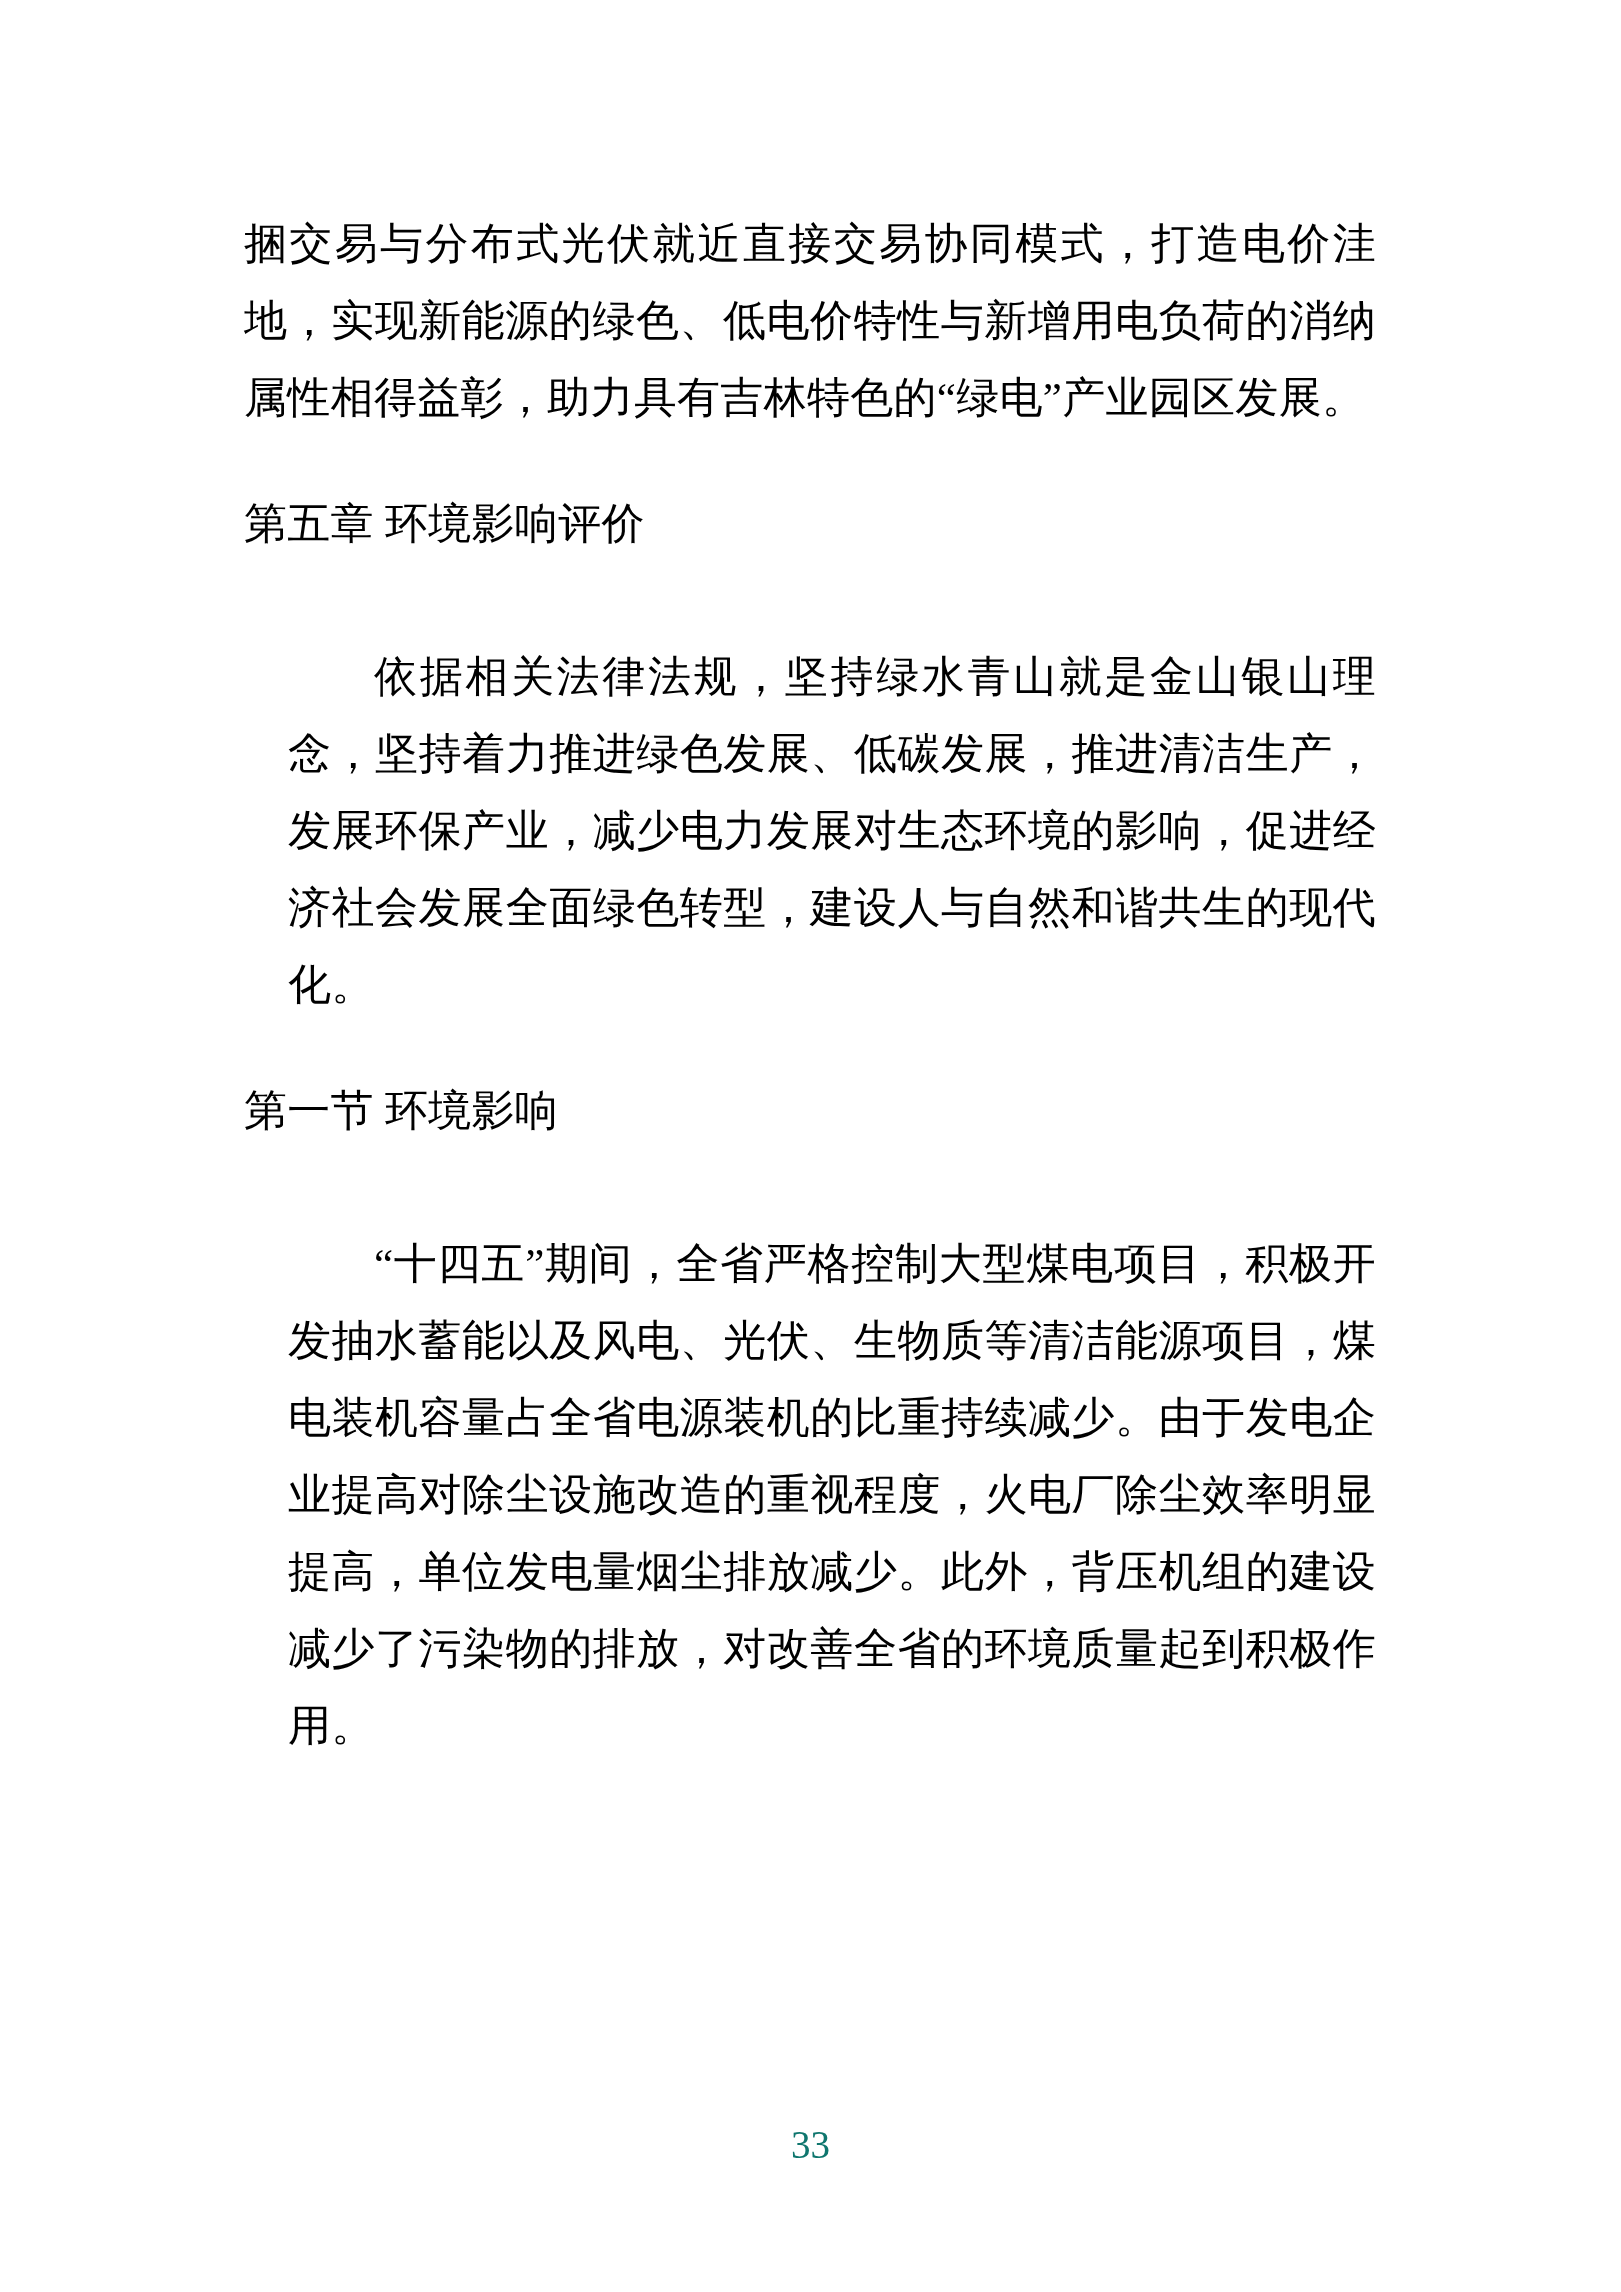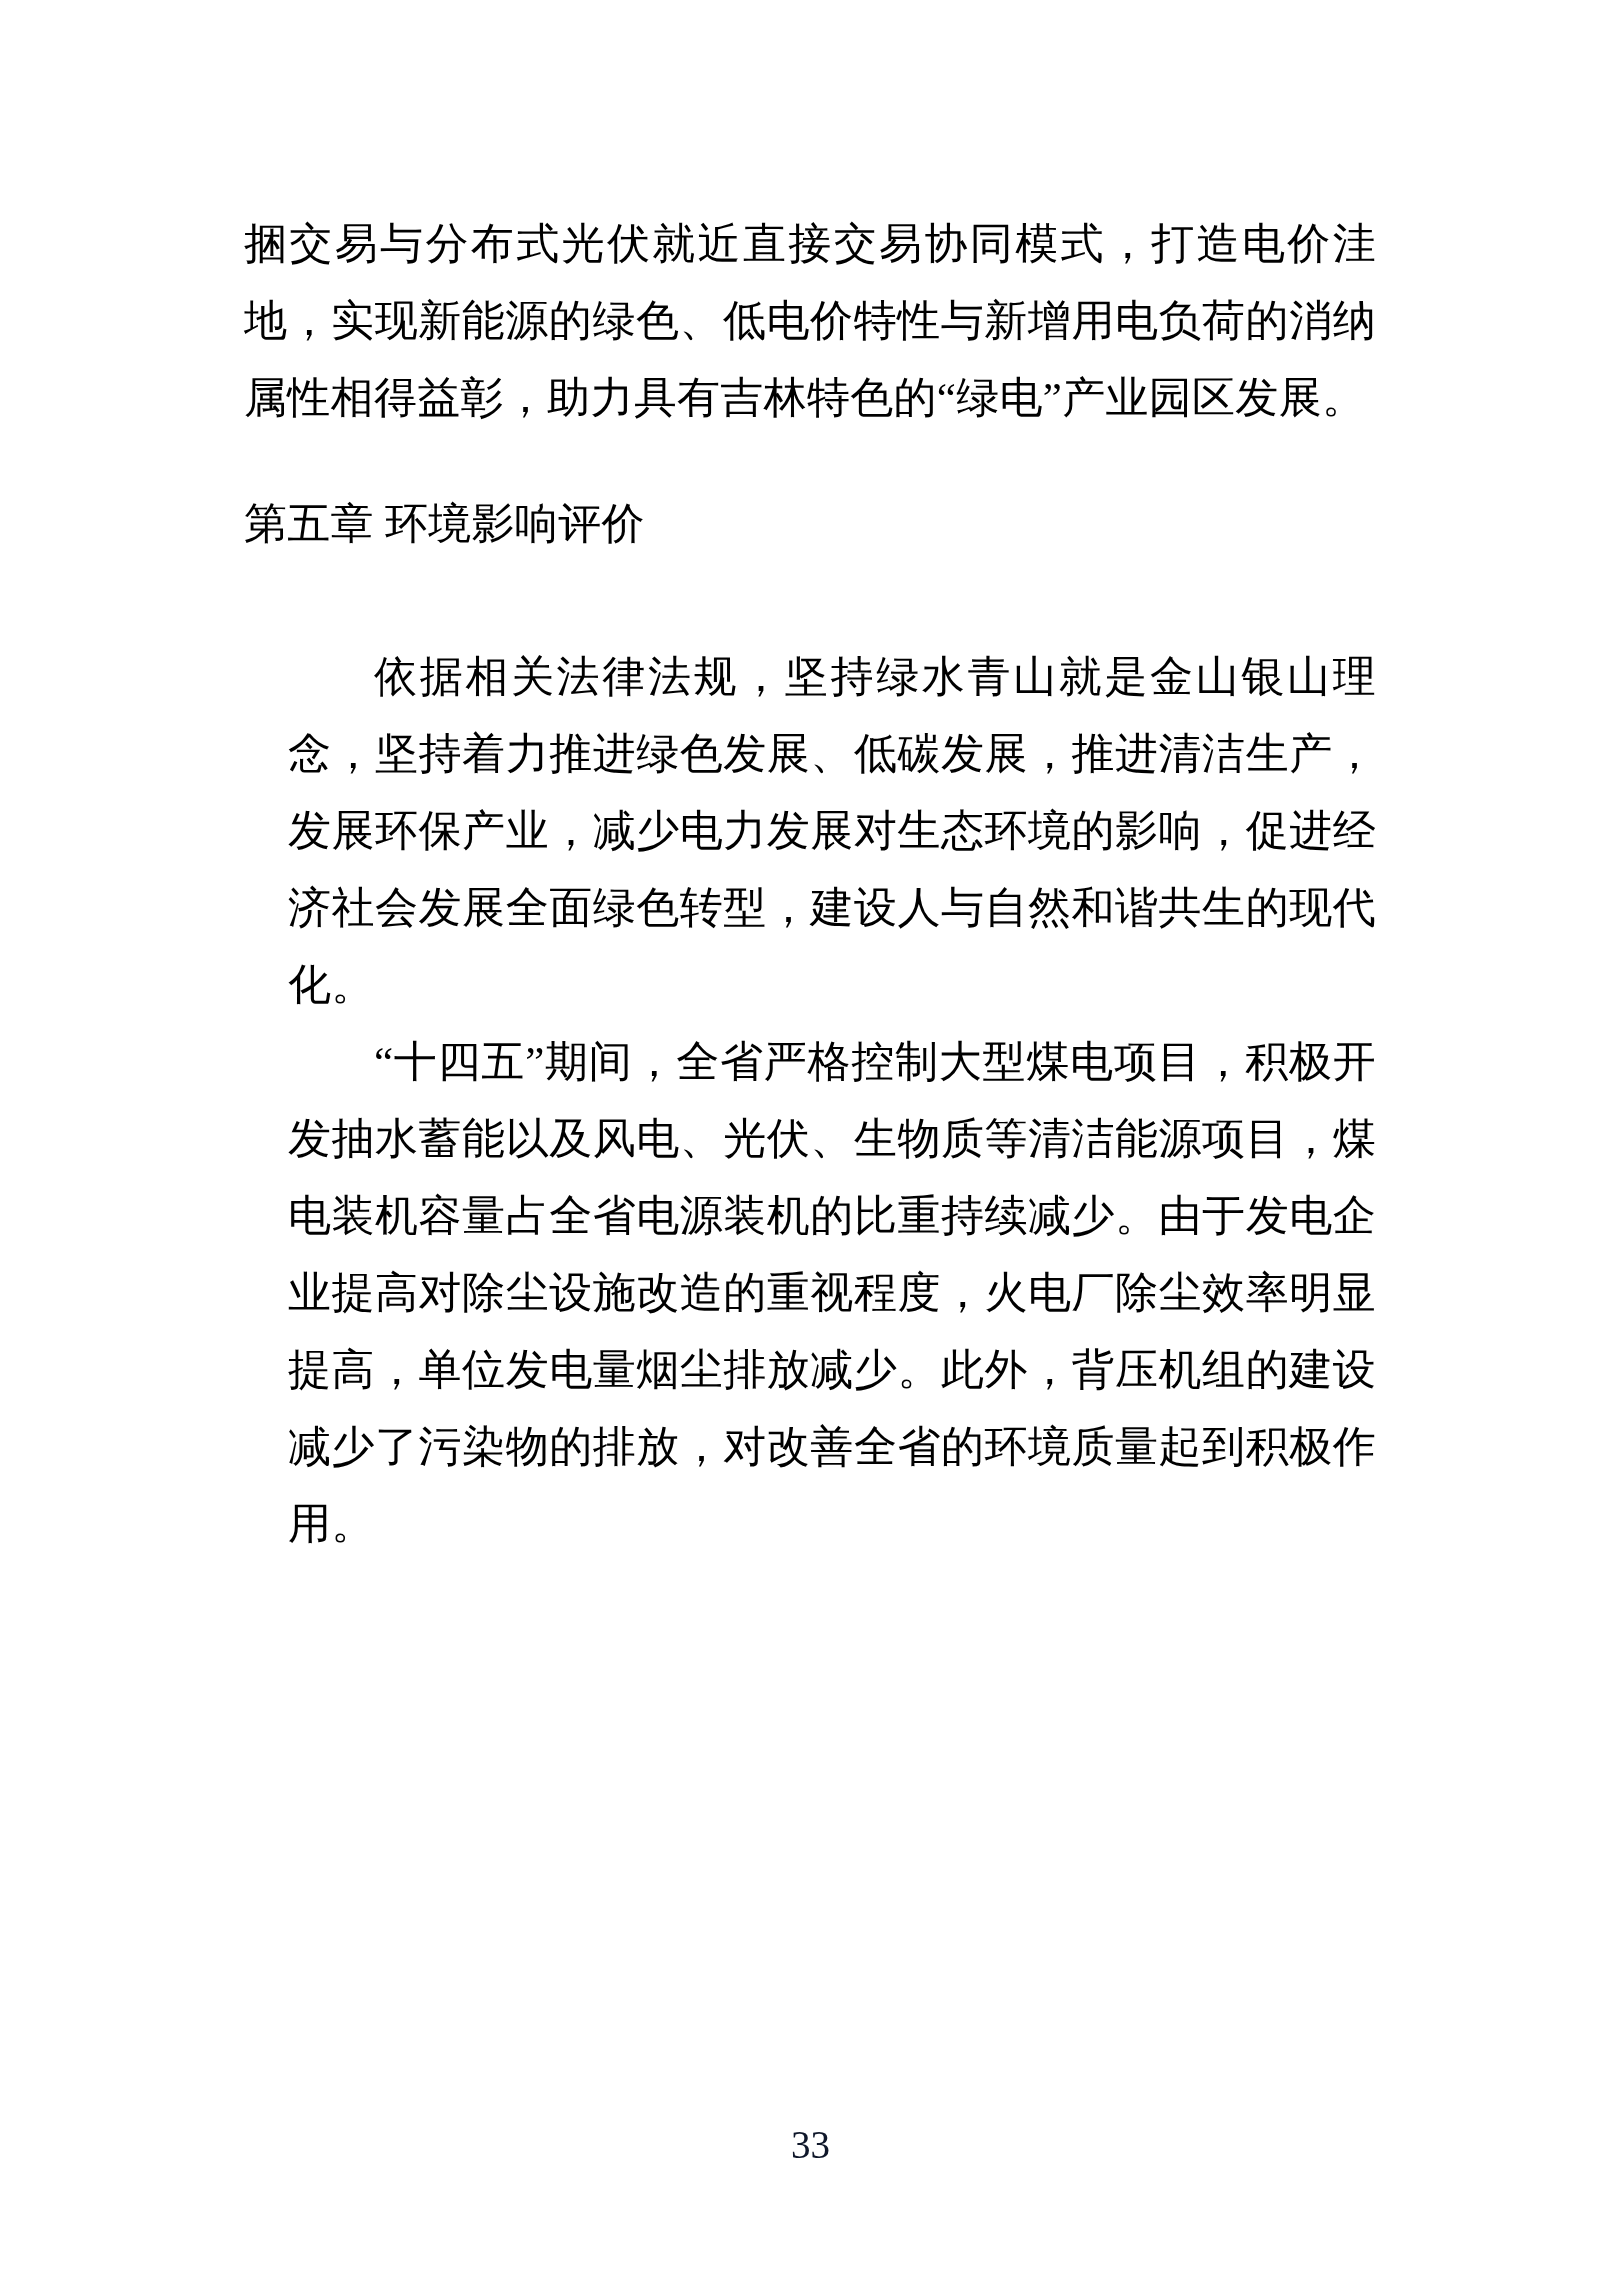--- a/index.html
+++ b/index.html
@@ -44,34 +44,35 @@
     letter-spacing: 0.3px;
   }
   .page-number {
     position: absolute;
     top: 2123px;
     left: 0;
     width: 1621px;
     text-align: center;
     font-size: 39px;
     line-height: 43px;
-    color: #0f172a;
+    color: #0f766e;
   }
 </style>
 </head>
 <body>
 
 <div class="page">
   <div class="content">
     <p class="para">捆交易与分布式光伏就近直接交易协同模式，打造电价洼地，实现新能源的绿色、低电价特性与新增用电负荷的消纳属性相得益彰，助力具有吉林特色的“绿电”产业园区发展。</p>
 
     <h2 class="heading">第五章 环境影响评价</h2>
 
     <p class="para indent">依据相关法律法规，坚持绿水青山就是金山银山理念，坚持着力推进绿色发展、低碳发展，推进清洁生产，发展环保产业，减少电力发展对生态环境的影响，促进经济社会发展全面绿色转型，建设人与自然和谐共生的现代化。</p>
 
+    <h3 class="heading">第一节 环境影响</h3>
 
     <p class="para indent">“十四五”期间，全省严格控制大型煤电项目，积极开发抽水蓄能以及风电、光伏、生物质等清洁能源项目，煤电装机容量占全省电源装机的比重持续减少。由于发电企业提高对除尘设施改造的重视程度，火电厂除尘效率明显提高，单位发电量烟尘排放减少。此外，背压机组的建设减少了污染物的排放，对改善全省的环境质量起到积极作用。</p>
 
   </div>
 
   <div class="page-number">33</div>
 </div>
 
 
 </body></html>

